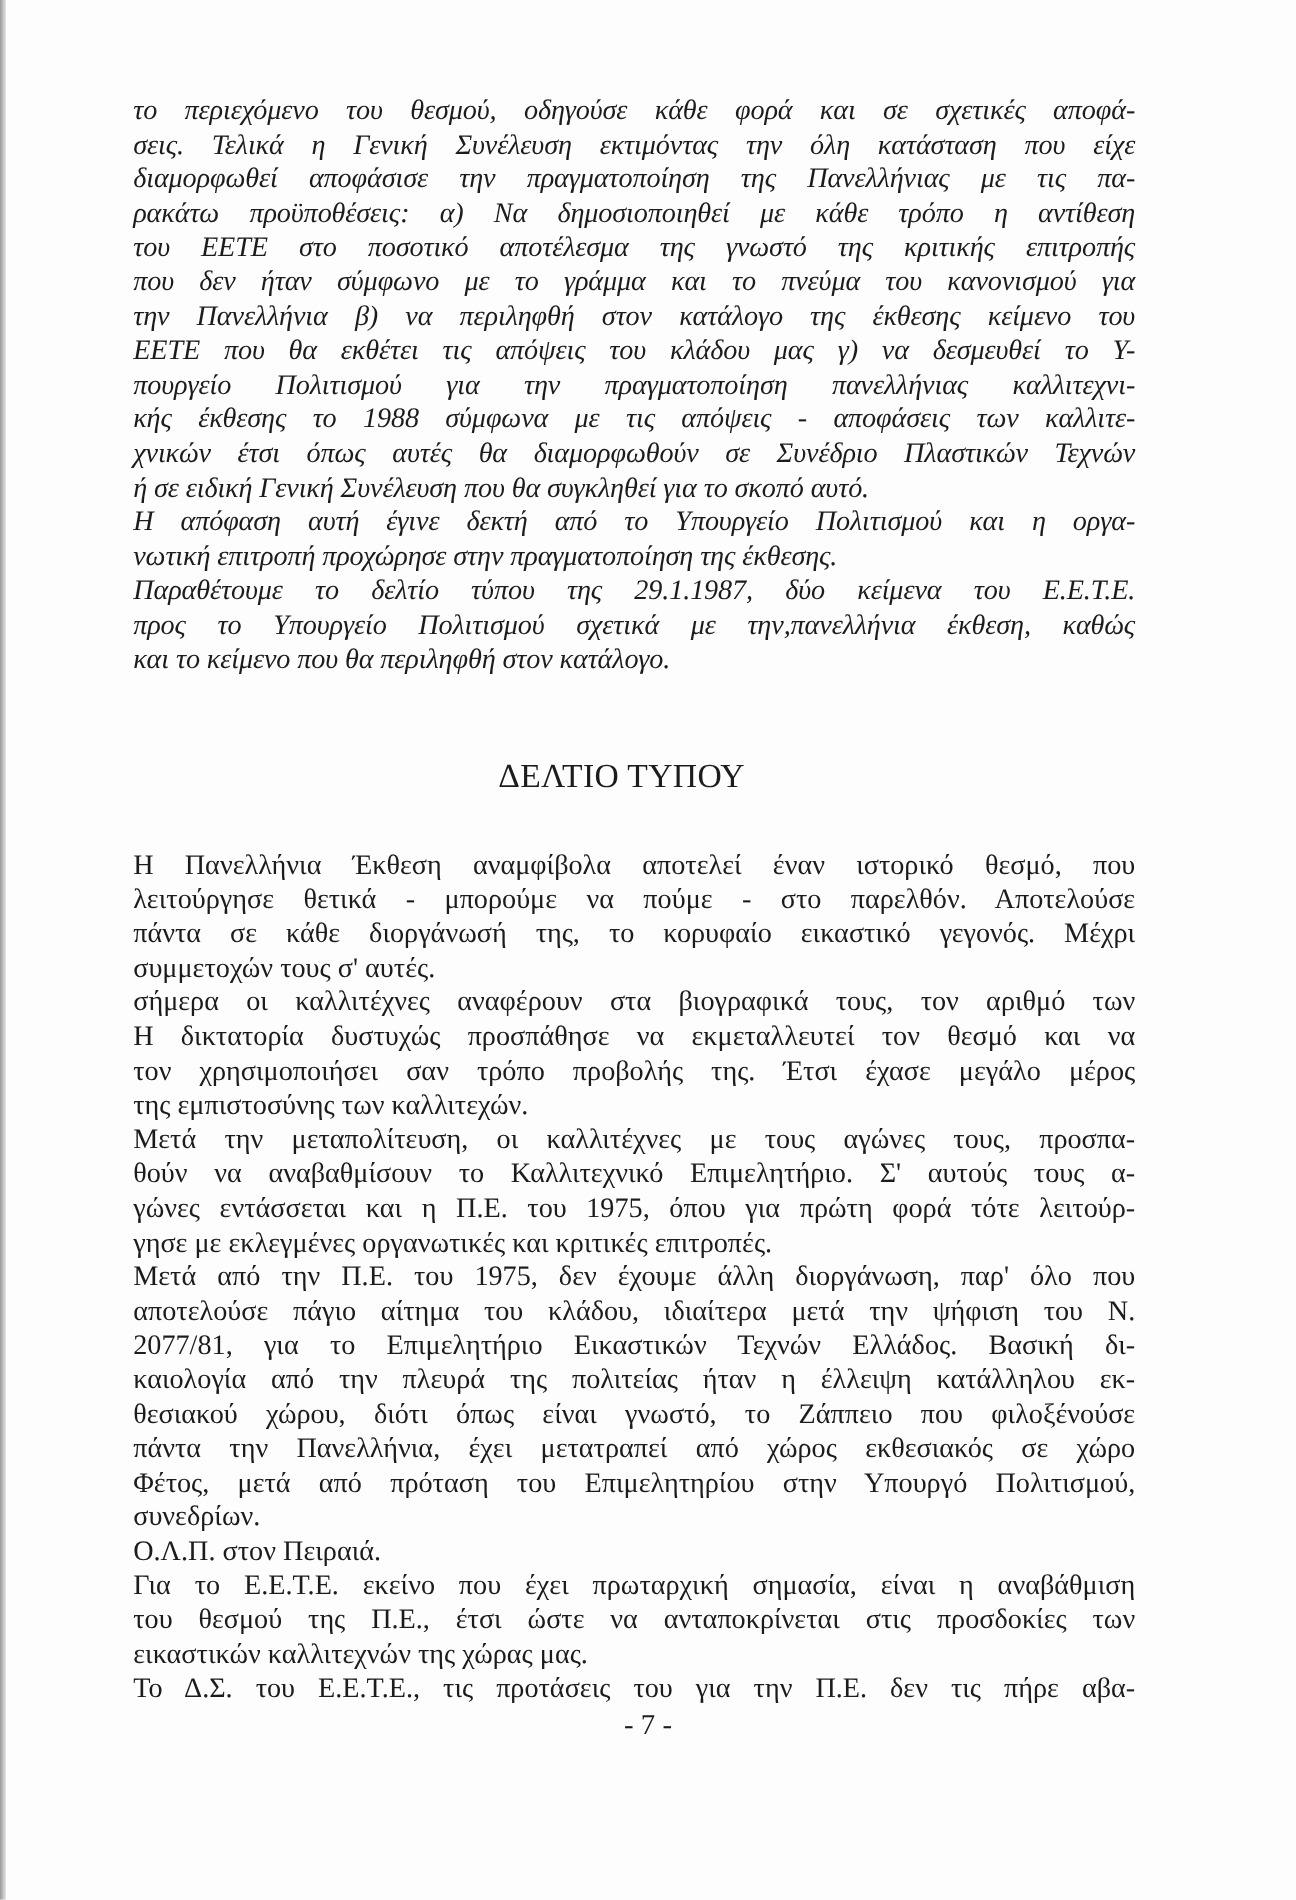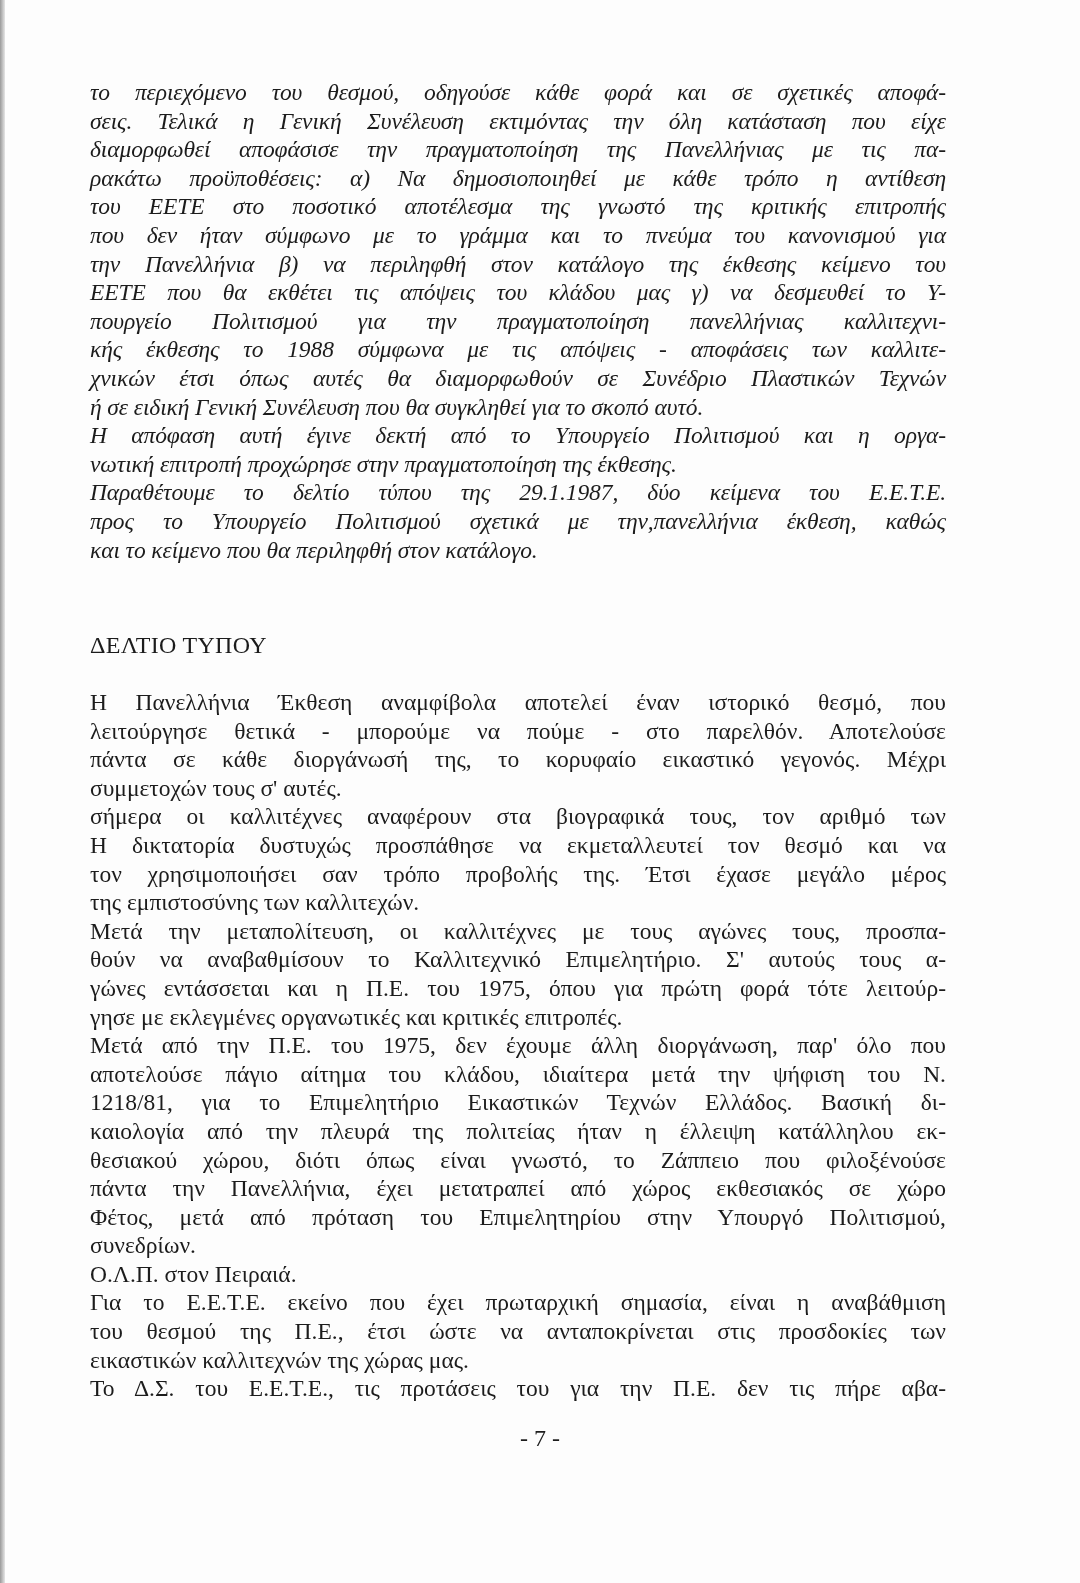--- a/index.html
+++ b/index.html
@@ -28,40 +28,42 @@
       width: 856px;
     }
     .line {
       display: block;
       white-space: nowrap;
       font-size: 23.5px;
       height: 28.6px;
       line-height: 28.6px;
       text-align: justify;
       text-align-last: justify;
+      margin-left: 21px;
     }
     .line.last {
       text-align-last: left;
     }
     .intro .line {
       font-style: italic;
       letter-spacing: -0.1px;
     }
     .heading {
       position: absolute;
       left: 0;
       width: 856px;
       top: 554px;
-      font-size: 24px;
+      text-align: center;
+      font-size: 28px;
       letter-spacing: 0.3px;
     }
     .press {
       position: absolute;
       left: 0;
-      top: 610px;
+      top: 629px;
       width: 856px;
     }
     .press .line {
       font-size: 23.5px;
     }
     .page-number {
       position: absolute;
       left: 0;
       width: 1080px;
       top: 1425px;
@@ -105,21 +107,21 @@
       <span class="line">σήμερα οι καλλιτέχνες αναφέρουν στα βιογραφικά τους, τον αριθμό των</span>
       <span class="line">Η δικτατορία δυστυχώς προσπάθησε να εκμεταλλευτεί τον θεσμό και να</span>
       <span class="line">τον χρησιμοποιήσει σαν τρόπο προβολής της. Έτσι έχασε μεγάλο μέρος</span>
       <span class="line last">της εμπιστοσύνης των καλλιτεχών.</span>
       <span class="line">Μετά την μεταπολίτευση, οι καλλιτέχνες με τους αγώνες τους, προσπα-</span>
       <span class="line">θούν να αναβαθμίσουν το Καλλιτεχνικό Επιμελητήριο. Σ' αυτούς τους α-</span>
       <span class="line">γώνες εντάσσεται και η Π.Ε. του 1975, όπου για πρώτη φορά τότε λειτούρ-</span>
       <span class="line last">γησε με εκλεγμένες οργανωτικές και κριτικές επιτροπές.</span>
       <span class="line">Μετά από την Π.Ε. του 1975, δεν έχουμε άλλη διοργάνωση, παρ' όλο που</span>
       <span class="line">αποτελούσε πάγιο αίτημα του κλάδου, ιδιαίτερα μετά την ψήφιση του Ν.</span>
-      <span class="line">1218/81, για το Επιμελητήριο Εικαστικών Τεχνών Ελλάδος. Βασική δι-</span>
+      <span class="line">2077/81, για το Επιμελητήριο Εικαστικών Τεχνών Ελλάδος. Βασική δι-</span>
       <span class="line">καιολογία από την πλευρά της πολιτείας ήταν η έλλειψη κατάλληλου εκ-</span>
       <span class="line">θεσιακού χώρου, διότι όπως είναι γνωστό, το Ζάππειο που φιλοξένούσε</span>
       <span class="line">πάντα την Πανελλήνια, έχει μετατραπεί από χώρος εκθεσιακός σε χώρο</span>
       <span class="line">Φέτος, μετά από πρόταση του Επιμελητηρίου στην Υπουργό Πολιτισμού,</span>
       <span class="line last">συνεδρίων.</span>
       <span class="line last">Ο.Λ.Π. στον Πειραιά.</span>
       <span class="line">Για το Ε.Ε.Τ.Ε. εκείνο που έχει πρωταρχική σημασία, είναι η αναβάθμιση</span>
       <span class="line">του θεσμού της Π.Ε., έτσι ώστε να ανταποκρίνεται στις προσδοκίες των</span>
       <span class="line last">εικαστικών καλλιτεχνών της χώρας μας.</span>
       <span class="line">Το Δ.Σ. του Ε.Ε.Τ.Ε., τις προτάσεις του για την Π.Ε. δεν τις πήρε αβα-</span>

